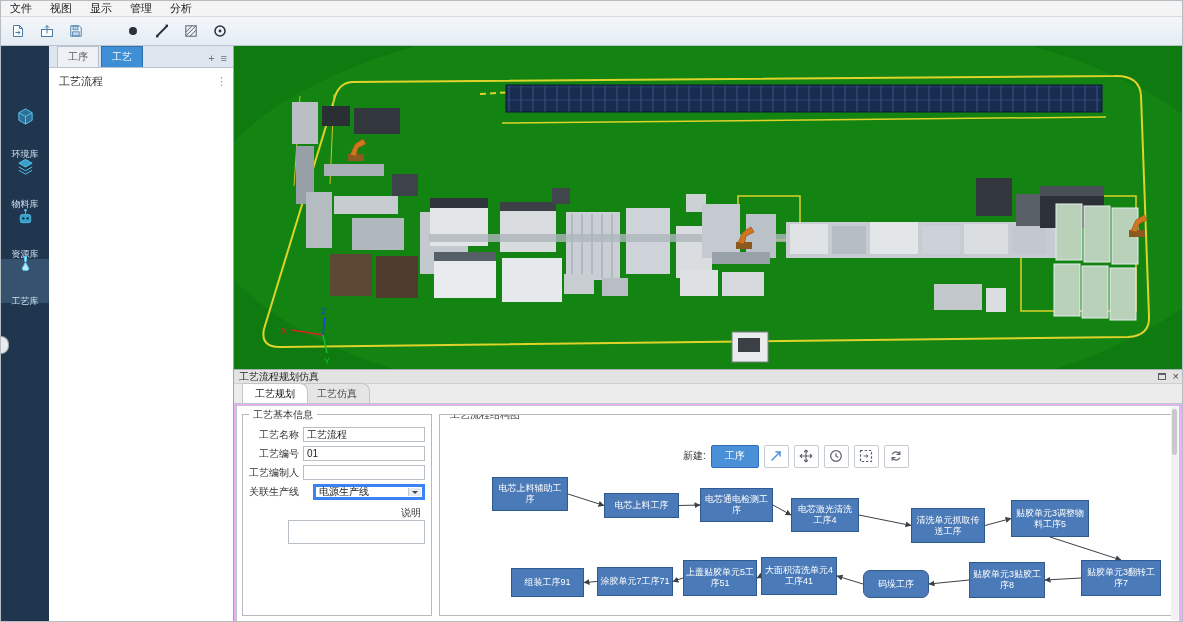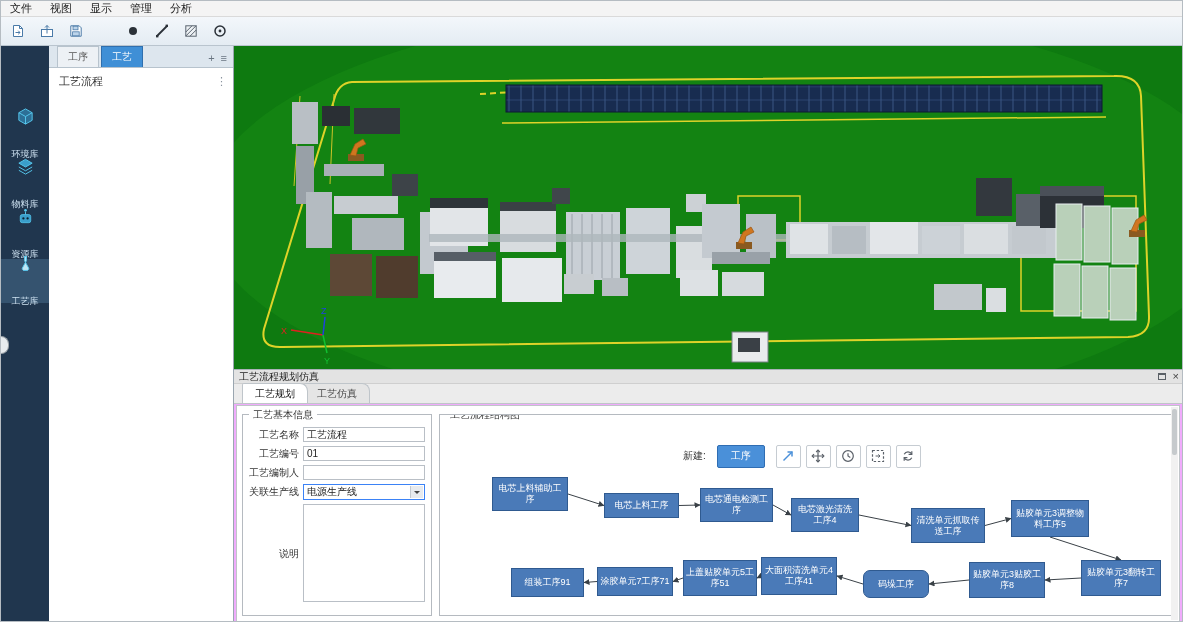--- a/index.html
+++ b/index.html
@@ -52,31 +52,31 @@
   .bp-tab { font-size:10px; padding:3px 12px 2px; border:1px solid #bfc5ca; border-bottom:none; background:#e5e5e5; color:#444; border-radius:2px 8px 0 0; margin-right:-4px; cursor:pointer; }
   .bp-tab.active { background:#fff; color:#111; position:relative; z-index:2; }
   .bp-content { position:absolute; left:2px; top:35px; width:944px; height:217px; background:#fff; border:1px solid #c0c5c9; }
 
   .group-box { position:absolute; border:1px solid #b5bac0; background:#fff; }
   .group-legend { position:absolute; top:-7px; left:6px; background:#fff; padding:0 4px; font-size:10px; color:#333; }
 
   
   .form-box { left:5px; top:8px; width:190px; height:202px; }
   .form-row { display:flex; align-items:center; margin:4px 6px 0 2px; }
-  .form-row.top { align-items:center; }
+  .form-row.top { align-items:flex-end;flex-direction:column; }
   .form-label { width:58px; text-align:right; font-size:10px; color:#333; padding-right:4px; flex:none; }
   .form-input { flex:1; height:15px; font-size:10px; border:1px solid #b9bfc6; padding:0 3px; font-family:inherit; color:#222; min-width:0; }
-  .form-select { flex:1; height:16px; border:1px solid #3b82f6; display:flex; align-items:center; font-size:10px; color:#222; padding-left:3px; position:relative; cursor:pointer; background:#fff; min-width:0; }
+  .form-select { flex:1; height:16px; border:3px solid #3b82f6; display:flex; align-items:center; font-size:10px; color:#222; padding-left:3px; position:relative; cursor:pointer; background:#fff; min-width:0;margin-left:10px; }
   .select-arrow { position:absolute; right:1px; top:1px; bottom:1px; width:13px; background:#e7eaee; border-left:1px solid #c4c9cf; display:flex; align-items:center; justify-content:center; }
   .select-arrow::after { content:""; border:3.5px solid transparent; border-top-color:#444; margin-top:3px; }
   .form-textarea { flex:1; height:98px; font-size:10px; border:1px solid #b9bfc6; resize:none; font-family:inherit; min-width:0; }
 
   
   .flow-box { left:202px; top:8px; width:738px; height:202px; overflow:hidden; }
-  .flow-toolbar { position:absolute; left:243px; top:28px; height:26px; display:flex; align-items:center; gap:11px; }
+  .flow-toolbar { position:absolute; left:243px; top:28px; height:26px; display:flex; align-items:center; gap:5px; }
   .flow-new-label { font-size:10px; color:#333; }
   .flow-new-btn { width:48px; height:23px; background:#4a90d9; border:1px solid #2f6db3; color:#fff; font-size:10px; border-radius:2px; cursor:pointer; font-family:inherit; }
   .flow-tool { width:25px; height:23px; background:#fff; border:1px solid #c6ccd2; border-radius:2px; display:flex; align-items:center; justify-content:center; cursor:pointer; padding:0; }
   .flow-tool svg { width:14px; height:14px; }
   .flow-canvas-svg { position:absolute; left:0; top:0; pointer-events:none; }
   .flow-node { position:absolute; background:#4a7ab8; border:1px solid #2f5a90; color:#fff; font-size:9px; line-height:1.18; display:flex; align-items:center; justify-content:center; text-align:center; word-break:break-all; padding:1px 2px; cursor:move; }
 
   
   .bp-scroll { position:absolute; right:1px; top:1px; bottom:1px; width:7px; background:#f1f1f1; }
   .bp-scroll-thumb { position:absolute; top:2px; left:1px; width:5px; height:46px; background:#c6cacd; border-radius:2px; cursor:pointer; }

